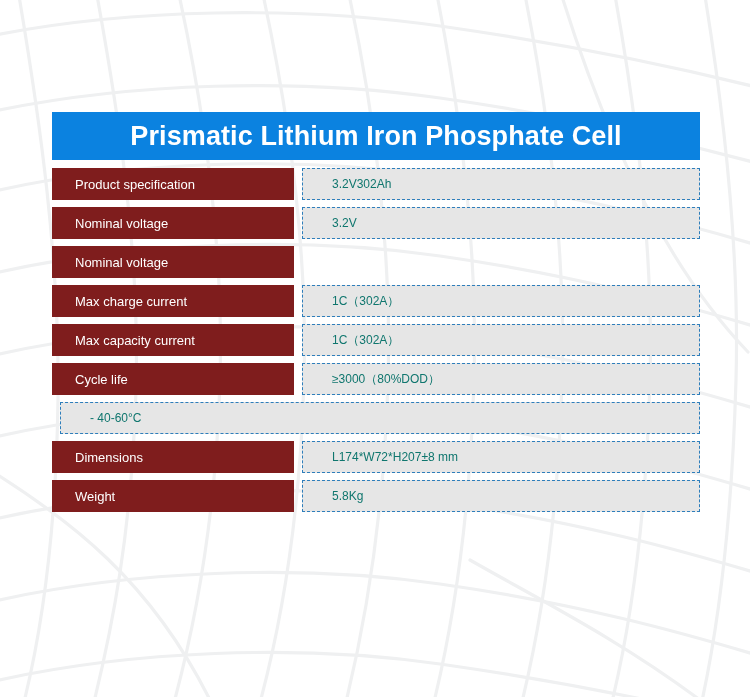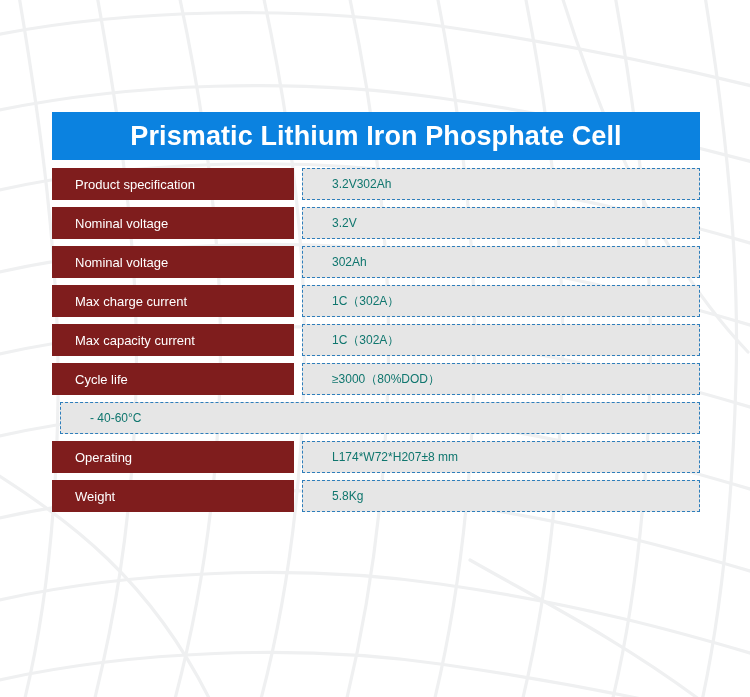--- a/index.html
+++ b/index.html
@@ -143,21 +143,20 @@
 
     <div class="spec-row">
       <div class="spec-label">Nominal voltage</div>
       <div class="spec-gap"></div>
       <div class="spec-value">3.2V</div>
     </div>
 
     <div class="spec-row">
       <div class="spec-label">Nominal voltage</div>
       <div class="spec-gap"></div>
-      <div class="spec-value">302Ah</div>
     </div>
 
     <div class="spec-row">
       <div class="spec-label">Max charge current</div>
       <div class="spec-gap"></div>
       <div class="spec-value">1C（302A）</div>
     </div>
 
     <div class="spec-row">
       <div class="spec-label">Max capacity current</div>
@@ -171,21 +170,21 @@
       <div class="spec-gap"></div>
       <div class="spec-value">≥3000（80%DOD）</div>
     </div>
 
     <div class="spec-row">
       <div class="spec-gap"></div>
       <div class="spec-value">- 40-60°C</div>
     </div>
 
     <div class="spec-row">
-      <div class="spec-label">Operating</div>
+      <div class="spec-label">Dimensions</div>
       <div class="spec-gap"></div>
       <div class="spec-value">L174*W72*H207±8 mm</div>
     </div>
 
     <div class="spec-row">
       <div class="spec-label">Weight</div>
       <div class="spec-gap"></div>
       <div class="spec-value">5.8Kg</div>
     </div>
 

